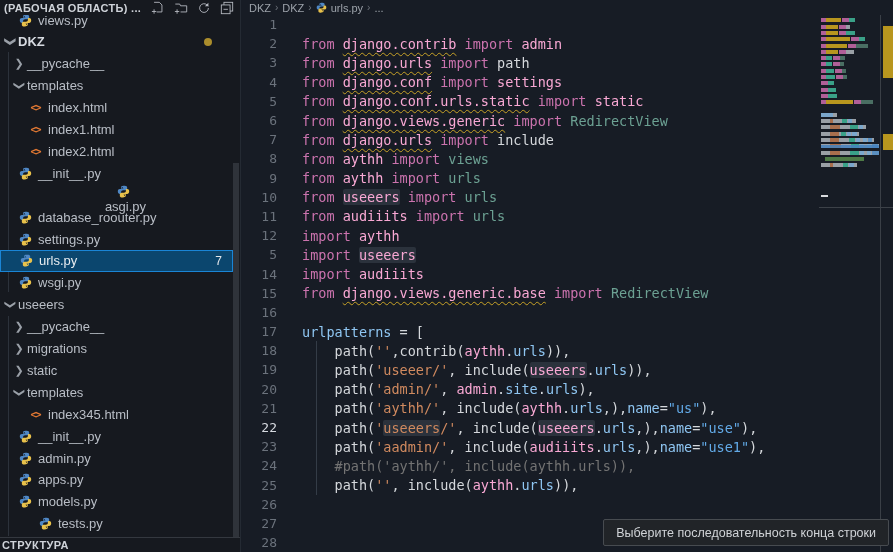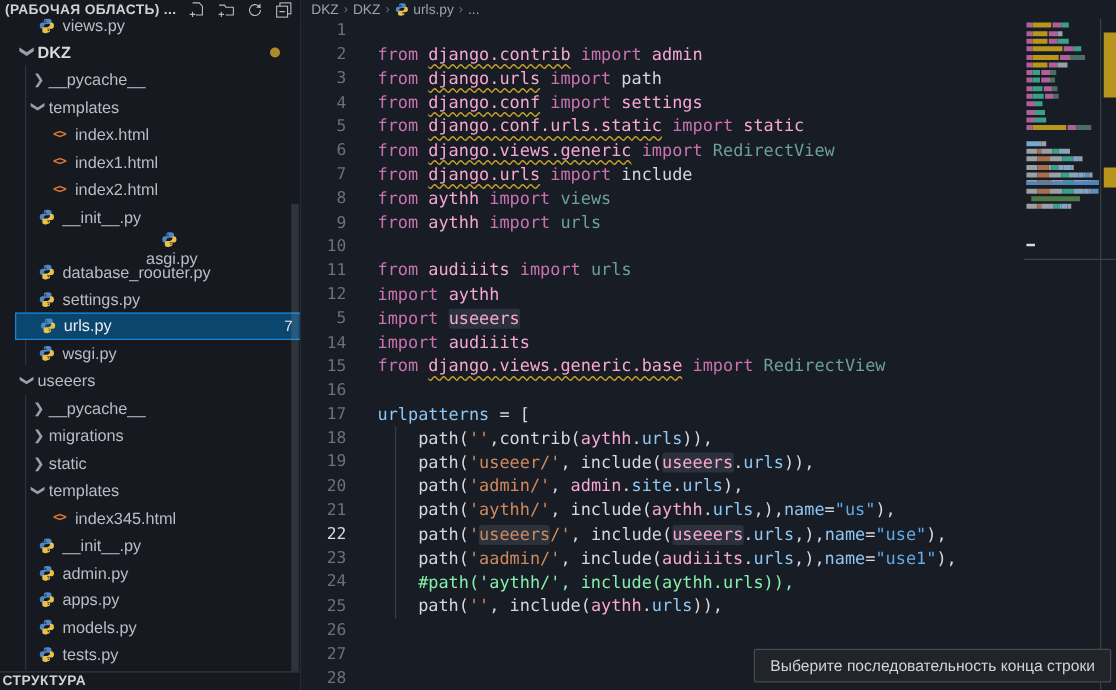--- a/index.html
+++ b/index.html
@@ -6,21 +6,21 @@
   html,body { width:893px; height:552px; overflow:hidden; background:#14181f; }
   #screen { position:relative; width:893px; height:552px; font-family:"Liberation Sans", sans-serif; overflow:hidden; }
 
   
   #sidebar { position:absolute; left:0; top:0; width:240px; height:552px; background:#16191f; overflow:hidden; }
   #sb-header { position:absolute; left:0; top:0; width:240px; height:15px; background:#16191f; z-index:5;
                display:flex; align-items:center; padding:0 4px; }
   #sb-title { font-size:11px; font-weight:bold; color:#cfd3d9; letter-spacing:.3px; white-space:nowrap; }
   #sb-actions { display:flex; gap:9px; margin-left:10px; align-items:center; }
   .sb-action svg { display:block; }
-  #tree { position:absolute; left:12px; top:0; width:240px; height:537px;padding-left:36px; }
+  #tree { position:absolute; left:0; top:0; width:240px; height:537px;padding-left:36px; }
   .tree-guide { position:absolute; width:1px; background:#2c323b; }
   .tree-row { position:absolute; left:0; width:233px; height:22px; display:flex; align-items:center;
               color:#b9bec6; font-size:13px; white-space:nowrap; cursor:pointer; }
   .tree-row.selected { background:#0b466e; border:1px solid #1a85d6; color:#e8ecf0; }
   .tree-row.bold { font-weight:bold; color:#d6dae0; }
   .twisty { width:16px; text-align:center; color:#9aa0a8; font-size:11px; flex:0 0 16px; }
   .twisty.exp { transform:rotate(90deg); }
   .ficon { width:15px; height:15px; flex:0 0 15px; margin-right:5px; display:flex; align-items:center; justify-content:center; }
   .html-glyph { color:#e37933; font-family:"DejaVu Sans Mono", monospace; font-size:10px; font-weight:bold; letter-spacing:-1px; }
   .badge { margin-left:auto; margin-right:10px; font-size:12px; color:#e4e7eb; }
@@ -52,21 +52,21 @@
   #mm-selline { position:absolute; left:0; width:58px; height:3px; background:rgba(70,130,190,0.85); }
   #mm-cursor { position:absolute; left:0; width:7px; height:2px; background:#d8dade; }
   #mm-divider { position:absolute; left:578px; top:207px; width:75px; height:1px; background:#3c4148; }
   #ruler { position:absolute; left:639px; top:0; width:14px; height:552px; border-left:1px solid #3a3f46; }
   .ruler-mark { position:absolute; left:2px; width:10px; background:#b8961e; }
 
   
   #tooltip { position:absolute; right:4px; top:519px; height:27px; background:#212428; border:1px solid #474b50;
              color:#d0d3d7; font-size:12.5px; display:flex; align-items:center; padding:0 12px; z-index:9; border-radius:2px; }
 </style>
-<style>.tk-kw{color:#cb73ae;}.tk-mod{color:#f9a8d4;}.tk-dim{color:#6ca193;}.tk-txt{color:#d5d8dc;}.tk-str{color:#d18a5f;}.tk-str2{color:#62aae8;}.tk-var{color:#8fc6f2;}.tk-com{color:#86efac;}</style></head>
+<style>.tk-kw{color:#cb73ae;}.tk-mod{color:#f9a8d4;}.tk-dim{color:#6ca193;}.tk-txt{color:#d5d8dc;}.tk-str{color:#d18a5f;}.tk-str2{color:#62aae8;}.tk-var{color:#8fc6f2;}.tk-com{color:#737373;}</style></head>
 <body>
 
 <div id="screen">
 
   <div id="sidebar">
     <div id="tree">
         <div class="tree-guide" style="left: 8px; top: 52px; height: 240px;"></div>
         <div class="tree-guide" style="left: 8px; top: 316px; height: 220px;"></div>
         <div class="tree-row" style="top: 9px; padding-left: 18px;">
           <span class="ficon">
@@ -218,21 +218,21 @@
         </div>
         <div class="tree-row" style="top: 490.8px; padding-left: 18px;">
           <span class="ficon">
             <svg width="13" height="13" viewBox="0 0 32 32">
  <path fill="#4f87c4" d="M16 2c-5 0-6 2.2-6 4v3h6v1H7c-2.8 0-5 1.7-5 6s2.2 6 5 6h3v-4c0-2.8 2.2-5 5-5h6c2.2 0 4-1.8 4-4V6c0-1.8-1.7-4-6-4h-3zm-3 3.2a1.3 1.3 0 1 1 0 2.6 1.3 1.3 0 0 1 0-2.6z"></path>
  <path fill="#e8c14b" d="M16 30c5 0 6-2.2 6-4v-3h-6v-1h9c2.8 0 5-1.7 5-6s-2.2-6-5-6h-3v4c0 2.8-2.2 5-5 5h-6c-2.2 0-4 1.8-4 4v4c0 1.8 1.7 4 6 4h3zm3-3.2a1.3 1.3 0 1 1 0-2.6 1.3 1.3 0 0 1 0 2.6z"></path>
             </svg>
           </span>
           <span>models.py</span>
         </div>
-        <div class="tree-row" style="top: 512.7px; padding-left: 18px;">
+        <div class="tree-row" style="top: 512.7px; padding-left: 18px; margin-left: 20px;">
           <span class="ficon">
             <svg width="13" height="13" viewBox="0 0 32 32">
  <path fill="#4f87c4" d="M16 2c-5 0-6 2.2-6 4v3h6v1H7c-2.8 0-5 1.7-5 6s2.2 6 5 6h3v-4c0-2.8 2.2-5 5-5h6c2.2 0 4-1.8 4-4V6c0-1.8-1.7-4-6-4h-3zm-3 3.2a1.3 1.3 0 1 1 0 2.6 1.3 1.3 0 0 1 0-2.6z"></path>
  <path fill="#e8c14b" d="M16 30c5 0 6-2.2 6-4v-3h-6v-1h9c2.8 0 5-1.7 5-6s-2.2-6-5-6h-3v4c0 2.8-2.2 5-5 5h-6c-2.2 0-4 1.8-4 4v4c0 1.8 1.7 4 6 4h3zm3-3.2a1.3 1.3 0 1 1 0-2.6 1.3 1.3 0 0 1 0 2.6z"></path>
             </svg>
           </span>
           <span>tests.py</span>
         </div>
       </div>
     <div id="sb-header">
@@ -291,21 +291,21 @@
     <div id="code">
         <div class="code-line"><span class="gutter">1</span><span class="code-text"></span></div>
         <div class="code-line"><span class="gutter">2</span><span class="code-text"><span class="tk-kw">from </span><span class="tk-mod squiggle">django.contrib</span><span class="tk-txt"> </span><span class="tk-kw">import </span><span class="tk-mod">admin</span></span></div>
         <div class="code-line"><span class="gutter">3</span><span class="code-text"><span class="tk-kw">from </span><span class="tk-mod squiggle">django.urls</span><span class="tk-txt"> </span><span class="tk-kw">import </span><span class="tk-txt">path</span></span></div>
         <div class="code-line"><span class="gutter">4</span><span class="code-text"><span class="tk-kw">from </span><span class="tk-mod squiggle">django.conf</span><span class="tk-txt"> </span><span class="tk-kw">import </span><span class="tk-mod">settings</span></span></div>
         <div class="code-line"><span class="gutter">5</span><span class="code-text"><span class="tk-kw">from </span><span class="tk-mod squiggle">django.conf.urls.static</span><span class="tk-txt"> </span><span class="tk-kw">import </span><span class="tk-mod">static</span></span></div>
         <div class="code-line"><span class="gutter">6</span><span class="code-text"><span class="tk-kw">from </span><span class="tk-mod squiggle">django.views.generic</span><span class="tk-txt"> </span><span class="tk-kw">import </span><span class="tk-dim">RedirectView</span></span></div>
         <div class="code-line"><span class="gutter">7</span><span class="code-text"><span class="tk-kw">from </span><span class="tk-mod squiggle">django.urls</span><span class="tk-txt"> </span><span class="tk-kw">import </span><span class="tk-txt">include</span></span></div>
         <div class="code-line"><span class="gutter">8</span><span class="code-text"><span class="tk-kw">from </span><span class="tk-mod">aythh</span><span class="tk-txt"> </span><span class="tk-kw">import </span><span class="tk-dim">views</span></span></div>
         <div class="code-line"><span class="gutter">9</span><span class="code-text"><span class="tk-kw">from </span><span class="tk-mod">aythh</span><span class="tk-txt"> </span><span class="tk-kw">import </span><span class="tk-dim">urls</span></span></div>
-        <div class="code-line"><span class="gutter">10</span></div>
+        <div class="code-line"><span class="gutter">10</span><span class="code-text"><span class="tk-kw">from </span><span class="tk-mod occurrence">useeers</span><span class="tk-txt"> </span><span class="tk-kw">import </span><span class="tk-dim">urls</span></span></div>
         <div class="code-line"><span class="gutter">11</span><span class="code-text"><span class="tk-kw">from </span><span class="tk-mod">audiiits</span><span class="tk-txt"> </span><span class="tk-kw">import </span><span class="tk-dim">urls</span></span></div>
         <div class="code-line"><span class="gutter">12</span><span class="code-text"><span class="tk-kw">import </span><span class="tk-mod">aythh</span></span></div>
         <div class="code-line"><span class="gutter">5</span><span class="code-text"><span class="tk-kw">import </span><span class="tk-mod occurrence">useeers</span></span></div>
         <div class="code-line"><span class="gutter">14</span><span class="code-text"><span class="tk-kw">import </span><span class="tk-mod">audiiits</span></span></div>
         <div class="code-line"><span class="gutter">15</span><span class="code-text"><span class="tk-kw">from </span><span class="tk-mod squiggle">django.views.generic.base</span><span class="tk-txt"> </span><span class="tk-kw">import </span><span class="tk-dim">RedirectView</span></span></div>
         <div class="code-line"><span class="gutter">16</span><span class="code-text"></span></div>
         <div class="code-line"><span class="gutter">17</span><span class="code-text"><span class="tk-var">urlpatterns</span><span class="tk-txt"> = [</span></span></div>
         <div class="code-line"><span class="gutter">18</span><span class="code-text"><span class="tk-txt">    path(</span><span class="tk-str">''</span><span class="tk-txt">,contrib(</span><span class="tk-mod">aythh</span><span class="tk-txt">.</span><span class="tk-var">urls</span><span class="tk-txt">)),</span></span></div>
         <div class="code-line"><span class="gutter">19</span><span class="code-text"><span class="tk-txt">    path(</span><span class="tk-str">'useeer/'</span><span class="tk-txt">, include(</span><span class="tk-mod occurrence">useeers</span><span class="tk-txt">.</span><span class="tk-var">urls</span><span class="tk-txt">)),</span></span></div>
         <div class="code-line"><span class="gutter">20</span><span class="code-text"><span class="tk-txt">    path(</span><span class="tk-str">'admin/'</span><span class="tk-txt">, </span><span class="tk-mod">admin</span><span class="tk-txt">.</span><span class="tk-var">site</span><span class="tk-txt">.</span><span class="tk-var">urls</span><span class="tk-txt">),</span></span></div>

